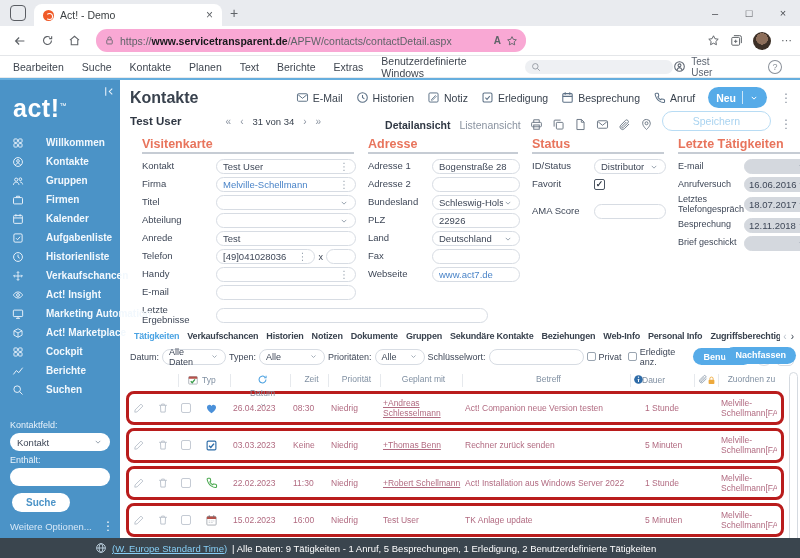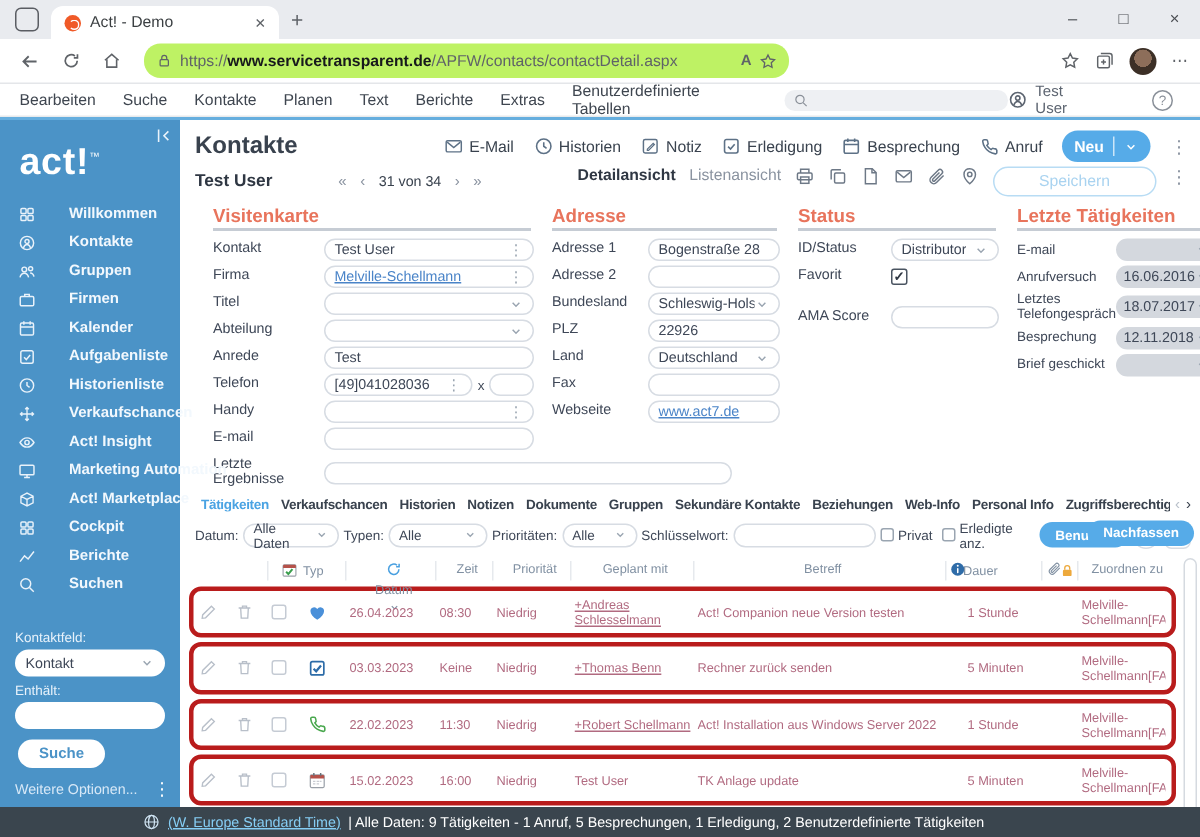--- a/index.html
+++ b/index.html
@@ -3,32 +3,32 @@
 <meta charset="utf-8">
 <style>
   * { box-sizing: border-box; margin: 0; padding: 0; }
   html,body { width:800px; height:558px; overflow:hidden; }
   body { font-family:"Liberation Sans", sans-serif; background:#fff; font-size:11px; color:#3e4757; }
   svg.ic { display:inline-block; vertical-align:middle; flex:none; }
 
   
   .tabstrip { height:26px; background:#e9ebef; display:flex; align-items:flex-end; position:relative; }
   .ws-btn { width:16px; height:16px; border:1.5px solid #5a5d63; border-radius:4px; margin:0 8px 5px 10px; }
-  .tab { width:152px; height:22px; background:#fff; border-radius:8px 8px 0 0; display:flex; align-items:center; padding:0 6px 0 9px; gap:6px; }
+  .tab { width:188px; height:22px; background:#fff; border-radius:8px 8px 0 0; display:flex; align-items:center; padding:0 6px 0 9px; gap:6px; }
   .favicon { width:11px; height:11px; border-radius:50%; background:#f05a28; position:relative; }
   .favicon::after { content:""; position:absolute; left:3px; top:3px; width:5px; height:5px; border-radius:50%; border:1.5px solid #fff; border-left-color:transparent; }
   .tab-title { font-size:10.5px; color:#3c4043; flex:1; white-space:nowrap; overflow:hidden; }
   .tab-close { color:#5f6368; font-size:12px; padding:0 3px; }
   .newtab { color:#5f6368; font-size:14px; margin:0 0 5px 8px; }
   .wincontrols { position:absolute; right:0; top:0; height:26px; display:flex; align-items:center; }
   .winbtn { width:34px; text-align:center; color:#4a4d52; font-size:11px; }
 
   .navbar { height:30px; background:#fff; border-bottom:1px solid #e4e6e9; display:flex; align-items:center; padding:0 8px; gap:4px; }
   .nav-ic { color:#5f6368; padding:0 5px; display:flex; align-items:center; }
-  .urlbar { height:23px; background:#bef264; border-radius:11px; flex:0 1 430px; margin-left:6px; display:flex; align-items:center; padding:0 8px; gap:5px; color:#5f6368; }
+  .urlbar { height:23px; background:#f9a8d4; border-radius:11px; flex:0 1 430px; margin-left:6px; display:flex; align-items:center; padding:0 8px; gap:5px; color:#5f6368; }
   .url { font-size:10.5px; white-space:nowrap; overflow:hidden; flex:1; color:#5f6368; }
   .url b { color:#17191c; font-weight:bold; }
   .readaloud { font-size:10px; color:#5f6368; font-weight:bold; }
   .nav-right { margin-left:auto; display:flex; align-items:center; gap:10px; color:#5f6368; }
   .avatar { width:18px; height:18px; border-radius:50%; background:radial-gradient(circle at 50% 38%, #8d6e5a 0 40%, #3c2f26 41% 100%); }
 
   .menubar { height:22px; background:#fff; border-bottom:1px solid #e8eaec; display:flex; align-items:center; padding:0 4px; }
   .menu-item { font-size:10.5px; color:#3f4650; padding:0 9px; }
   .menusearch { height:14px; width:150px; background:#eef0f3; border-radius:7px; margin-left:6px; display:flex; align-items:center; padding:0 6px; gap:4px; color:#8a9099; }
   .menusearch input { border:none; background:transparent; outline:none; font:inherit; font-size:9.5px; width:100%; }
@@ -63,40 +63,40 @@
   .hdr-action { display:flex; align-items:center; gap:4px; font-size:10.5px; color:#39424e; }
   .hdr-action svg { color:#5d7186; }
   .neu-btn { background:#56abe8; color:#fff; border-radius:13px; height:21px; display:flex; align-items:center; padding:0 8px; gap:6px; font-size:10.5px; font-weight:600; }
   .neu-div { width:1px; height:13px; background:rgba(255,255,255,.7); }
   .dots { color:#8a93a0; font-size:12px; }
 
   .record-bar { display:flex; align-items:center; padding:1px 8px 4px 10px; }
   .rec-name { font-size:11.5px; font-weight:700; color:#2f3743; }
   .pager { display:flex; align-items:center; gap:9px; margin-left:44px; color:#8a93a0; font-size:10px; }
   .pager .count { color:#39424e; font-size:9.5px; }
-  .rec-right { margin-left:auto; display:flex; align-items:flex-start; gap:9px; color:#6d7886; }
+  .rec-right { margin-left:auto; display:flex; align-items:flex-end; gap:9px; color:#6d7886; }
   .view-lbl { font-size:10.5px; color:#8a93a0; }
   .view-lbl.active { color:#2f3743; font-weight:700; }
   .save-btn { border:1.3px solid #b8dcf4; color:#a9d3f0; background:#fff; border-radius:12px; padding:3px 30px; font-size:10.5px; }
 
   
   .detail { padding:2px 8px 0 22px; }
   .dcols { display:grid; grid-template-columns:226px 164px 146px 1fr; }
   .sec-title { color:#e8745c; font-size:12.5px; font-weight:700; border-bottom:2px solid #c6ccd4; padding-bottom:1px; margin:0 14px 5px 0; }
   .frow { display:flex; align-items:center; margin-bottom:3px; min-height:15px; }
   .flabel { font-size:9.5px; color:#3e4757; flex:none; line-height:1.1; }
   .c1 .flabel { width:74px; } .c2 .flabel { width:64px; } .c3 .flabel { width:62px; } .c4 .flabel { width:66px; font-size:9px; }
   .pill { flex:1; height:15px; border:1px solid #d7dce3; border-radius:8px; display:flex; align-items:center; padding:0 6px; font-size:9.5px; background:#fff; overflow:hidden; margin-right:12px; min-width:0; }
   .c4 .pill { margin-right:8px; padding:0 4px; }
   .pill input { border:none; outline:none; background:transparent; font:inherit; color:inherit; width:100%; min-width:0; padding:0; }
   .pill .val { white-space:nowrap; overflow:hidden; }
   .pill .chev { margin-left:auto; color:#9aa5b1; }
   .pill .mdots { margin-left:auto; color:#9aa5b1; font-size:10px; }
   .pill.disabled { background:#d4d8de; border-color:#d4d8de; }
-  .pill a, .blue-link { color:#4a84c8; text-decoration:underline; }
+  .pill a, .blue-link { color:#4a84c8; }
   .ext-x { font-size:9px; margin:0 3px 0 0; }
   .pill.small { flex:0 0 30px; margin-right:12px; }
   .pill.phone-main { margin-right:4px; }
   .fav-check { width:11px; height:11px; border:1.4px solid #4a5461; border-radius:2px; background:#fff; color:#2f3743; font-size:9px; line-height:9px; text-align:center; font-weight:700; }
   .le-row { display:flex; align-items:center; margin-top:2px; }
   .le-row .flabel { width:74px; }
   .le-row .pill { flex:0 0 272px; }
 
   .blue-div { height:3px; background:#5aa8dd; margin-top:2px; }
 
@@ -425,21 +425,21 @@
 </div>
 
 <div class="menubar">
   <span class="menu-item">Bearbeiten</span>
   <span class="menu-item">Suche</span>
   <span class="menu-item">Kontakte</span>
   <span class="menu-item">Planen</span>
   <span class="menu-item">Text</span>
   <span class="menu-item">Berichte</span>
   <span class="menu-item">Extras</span>
-  <span class="menu-item">Benutzerdefinierte Tabellen</span>
+  <span class="menu-item">Benutzerdefinierte Windows</span>
   <div class="menusearch">
     <svg class="ic" width="10" height="10">
         <use href="#i-searchm"></use>
       </svg>
     <input value="" style="">
   </div>
   <div class="menubar-right">
     <span class="mb-user">
       <svg class="ic" width="13" height="13">
           <use href="#i-contact"></use>

